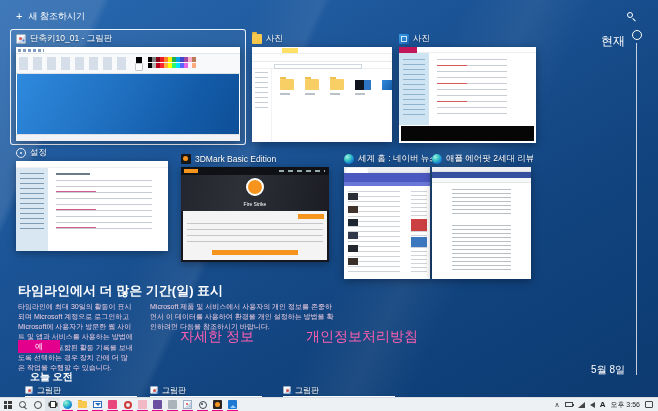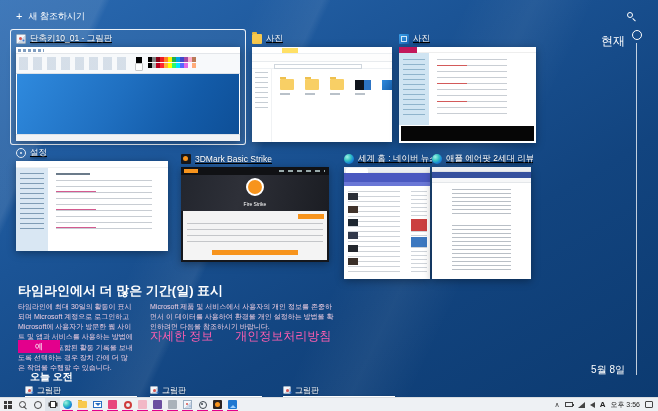--- a/index.html
+++ b/index.html
@@ -22,21 +22,21 @@
   .tl-search .lens { position:absolute; left:0; top:0; width:6px; height:6px; border:1.3px solid #fff; border-radius:50%; }
   .tl-search .handle { position:absolute; left:6px; top:6px; width:4px; height:1.3px; background:#fff; transform:rotate(45deg); transform-origin:0 0; }
 
   .now-label { position:absolute; right:33px; top:33px; color:#fff; font-size:12px; }
   .scrub-knob { position:absolute; right:16px; top:30px; width:10px; height:10px; border:1.5px solid #fff;
     border-radius:50%; background:transparent; cursor:pointer; }
   .scrub-rail { position:absolute; right:21px; top:43px; width:1px; height:332px; background:rgba(255,255,255,0.75); cursor:pointer; }
   .date-label { position:absolute; right:33px; top:363px; color:#fff; font-size:10px; }
 
   
-  .tile { position:absolute; cursor:pointer;text-decoration:underline; }
+  .tile { position:absolute; cursor:pointer; }
   .tile.selected { border:1px solid rgba(255,255,255,0.9); border-radius:3px; padding:3px 5px;
     background:rgba(255,255,255,0.05); }
   .tile-header { display:flex; align-items:center; gap:4px; height:12px; margin-bottom:2px; }
   .tile-title { color:#fff; font-size:8.5px; white-space:nowrap; overflow:hidden;
     text-shadow:0 1px 2px rgba(0,0,0,0.45); }
   .thumb { position:relative; background:#fff; overflow:hidden; box-shadow:0 2px 8px rgba(0,0,0,0.35); }
 
   
   .appicon { width:10px; height:10px; flex:0 0 auto; position:relative; border-radius:1px; }
   .ai-paint { background:linear-gradient(135deg,#f4f7fb 55%,#cfd9e6 56%); border:0.5px solid #9db0c4; }
@@ -154,21 +154,21 @@
   .ea-tools { position:absolute; top:11px; left:0; right:0; height:5px; background:#f6f7f8; border-bottom:1px solid #e4e7ea; }
   .ea-col { position:absolute; left:20px; right:20px; top:22px; bottom:6px;
     background:repeating-linear-gradient(#b9bfc6 0 1px, transparent 1px 4px); }
   .ea-gap { position:absolute; left:20px; right:20px; top:50px; height:6px; background:#fff; }
 
   
   .promo-heading { position:absolute; left:18px; top:282px; margin:0; color:#fff; font-size:13px; font-weight:bold; }
   .promo-left { position:absolute; left:18px; top:302px; width:115px; margin:0; color:#f0cfe2; font-size:7px; line-height:1.45; }
   .promo-right { position:absolute; left:150px; top:302px; width:188px; margin:0; color:#f0cfe2; font-size:7px; line-height:1.45; }
   .promo-links { position:absolute; left:150px; top:328px; display:flex; gap:22px; }
-  .promo-links a { color:#ff5eb0; font-size:12px; text-decoration:none; cursor:pointer; }
+  .promo-links a { color:#ff5eb0; font-size:14px; text-decoration:none; cursor:pointer;margin-left:30px; }
   .yes-btn { position:absolute; left:18px; top:340px; width:42px; height:13px; background:#e3008c; color:#fff;
     border:none; font-size:8px; line-height:12px; text-align:center; cursor:pointer; padding:0; }
 
   .today-header { position:absolute; left:30px; top:370px; margin:0; color:#fff; font-size:10px; font-weight:bold; }
 
   
   .mini-tile { position:absolute; top:385px; width:112px; cursor:pointer; }
   .mini-tile .tile-header { height:10px; margin-bottom:1px; }
   .mini-tile .appicon { width:8px; height:8px; }
   .mini-tile .tile-title { font-size:8px; }
@@ -320,21 +320,21 @@
         <div class="s-h"></div>
         <div class="s-lines"></div>
         <div class="s-pink"></div>
       </div>
     </div>
   </div>
 
   <div class="tile" style="left:181px; top:153px;">
     <div class="tile-header">
       <span class="appicon ai-3dmark"></span>
-      <span class="tile-title">3DMark Basic Strike</span>
+      <span class="tile-title">3DMark Basic Edition</span>
     </div>
     <div class="thumb dmark-thumb">
       <div class="d-top">
         <div class="d-logo"></div>
         <div class="d-menu"></div>
       </div>
       <div class="d-hero">
         <div class="d-ring"></div>
         <div class="d-bench">Fire Strike</div>
       </div>

